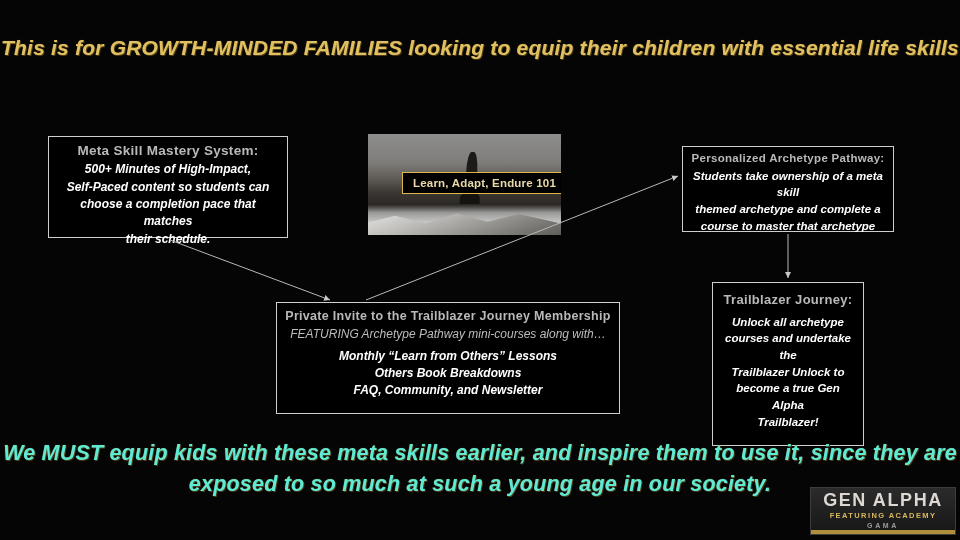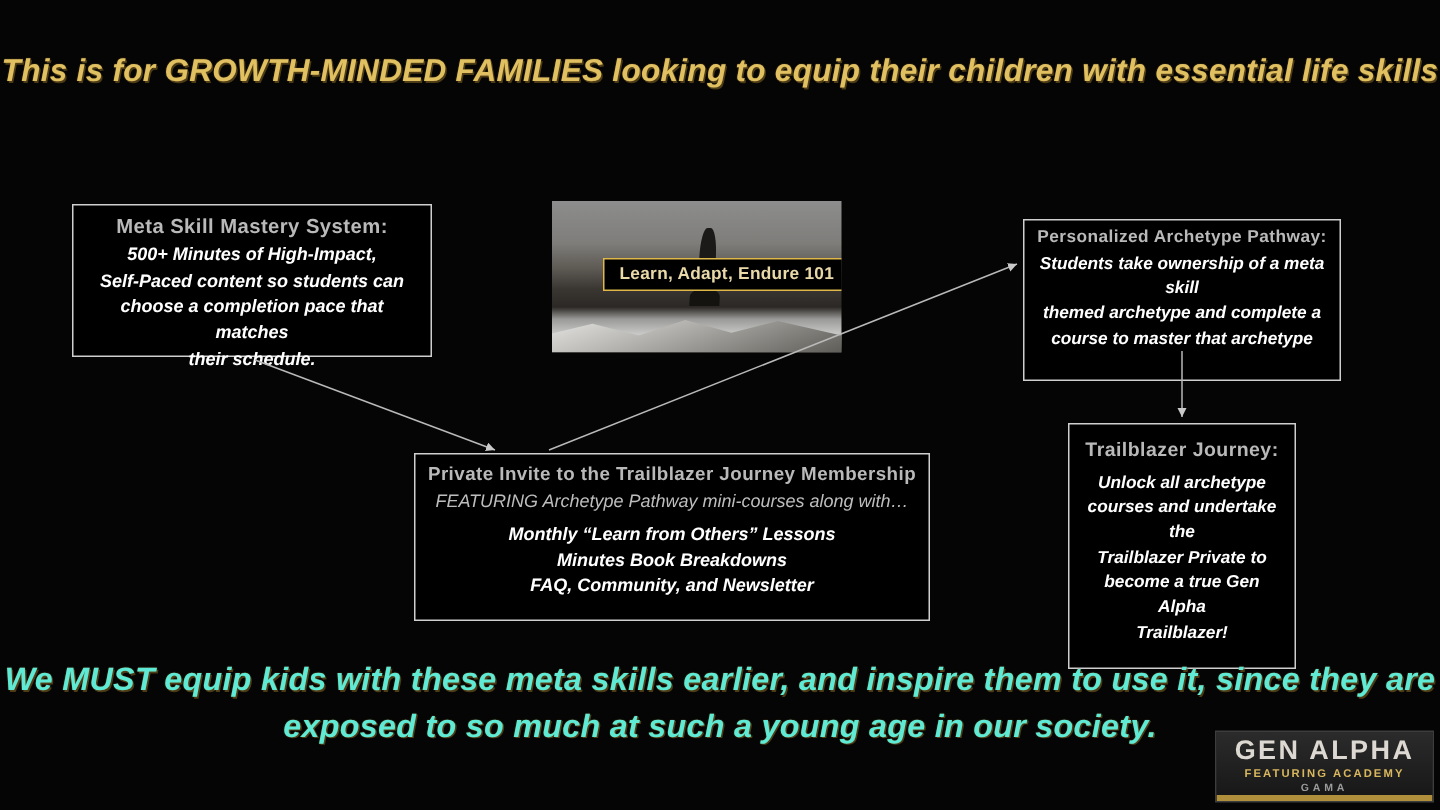--- a/index.html
+++ b/index.html
@@ -93,21 +93,21 @@
     padding: 1px 6px 3px 6px;
     line-height: 1.3;
   }
   #box-invite .body { padding-top: 2px; }
 
   
   #box-archetype {
     left: 682px;
     top: 146px;
     width: 212px;
-    height: 108px;
+    height: 86px;
   }
   #box-archetype .title { font-size: 11.5px; padding-top: 5px; }
   #box-archetype .body { font-size: 11.5px; }
 
   
   #box-trailblazer {
     left: 712px;
     top: 282px;
     width: 152px;
     height: 164px;
@@ -258,32 +258,32 @@
       <span class="line">themed archetype and complete a</span>
       <span class="line">course to master that archetype</span>
     </div>
   </div>
 
   <div class="box" id="box-trailblazer">
     <div class="title">Trailblazer Journey:</div>
     <div class="body">
       <span class="line">Unlock all archetype</span>
       <span class="line">courses and undertake the</span>
-      <span class="line">Trailblazer Private to</span>
+      <span class="line">Trailblazer Unlock to</span>
       <span class="line">become a true Gen Alpha</span>
       <span class="line">Trailblazer!</span>
     </div>
   </div>
 
   <div class="box" id="box-invite">
     <div class="title">Private Invite to the Trailblazer Journey Membership</div>
     <div class="sub">FEATURING Archetype Pathway mini-courses along with…</div>
     <div class="body">
       <span class="line">Monthly “Learn from Others” Lessons</span>
-      <span class="line">Minutes Book Breakdowns</span>
+      <span class="line">Others Book Breakdowns</span>
       <span class="line">FAQ, Community, and Newsletter</span>
     </div>
   </div>
 
   <svg id="arrows" viewBox="0 0 960 540" xmlns="http://www.w3.org/2000/svg">
     <defs>
       <marker id="ah" markerWidth="8" markerHeight="8" refX="6" refY="3" orient="auto" markerUnits="strokeWidth">
         <path d="M0,0 L6,3 L0,6 z" fill="#c9c9c9"></path>
       </marker>
     </defs>

